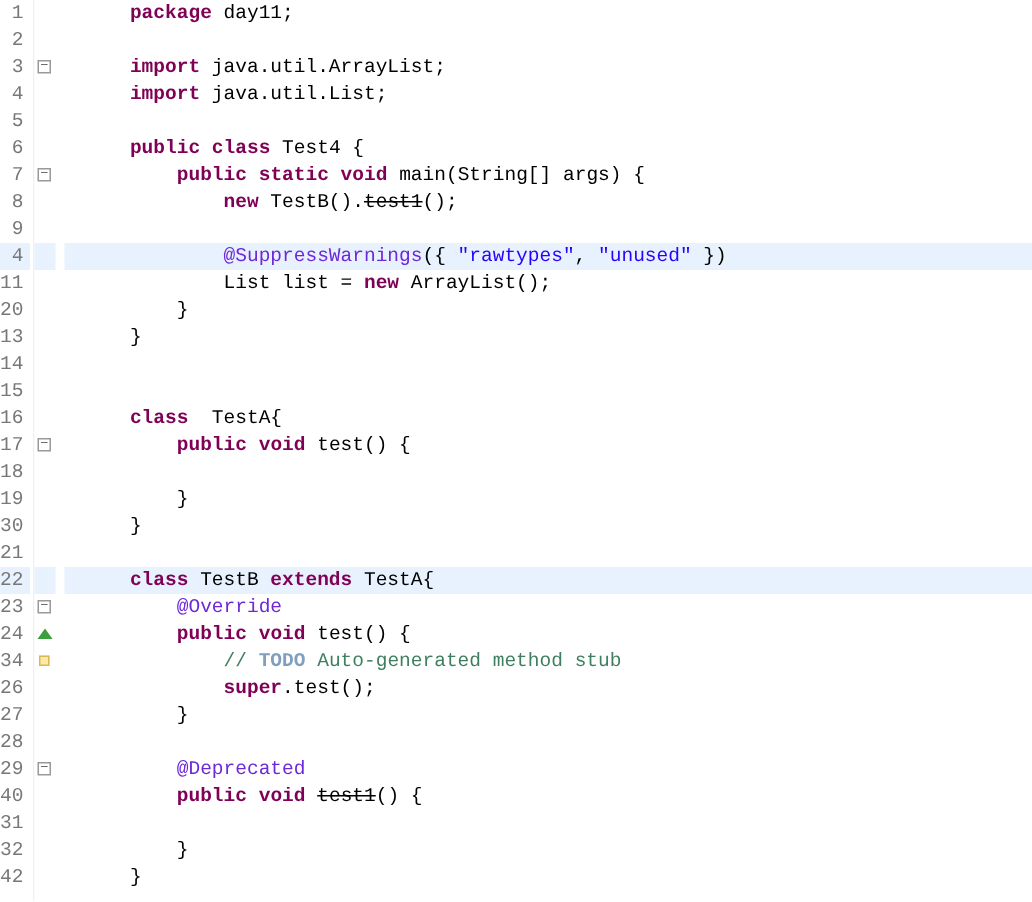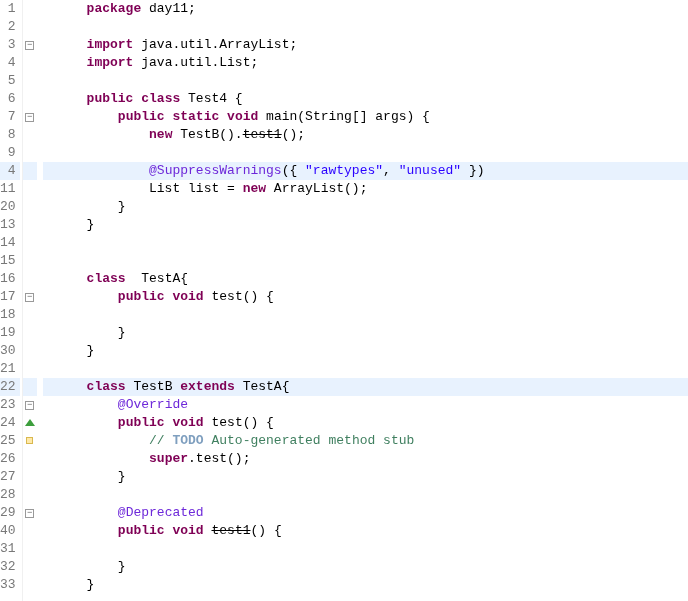--- a/index.html
+++ b/index.html
@@ -112,29 +112,29 @@
       <div class="ln">15</div>
       <div class="ln">16</div>
       <div class="ln">17</div>
       <div class="ln">18</div>
       <div class="ln">19</div>
       <div class="ln">30</div>
       <div class="ln">21</div>
       <div class="ln hl-line">22</div>
       <div class="ln">23</div>
       <div class="ln">24</div>
-      <div class="ln">25</div>
+      <div class="ln">34</div>
       <div class="ln">26</div>
       <div class="ln">27</div>
       <div class="ln">28</div>
       <div class="ln">29</div>
       <div class="ln">40</div>
       <div class="ln">31</div>
       <div class="ln">32</div>
-      <div class="ln">33</div>
+      <div class="ln">42</div>
     </div>
   <div class="fold-col" id="foldcol">
       <div class="fc"></div>
       <div class="fc"></div>
       <div class="fc"><span class="fold-mark">−</span></div>
       <div class="fc"></div>
       <div class="fc"></div>
       <div class="fc"></div>
       <div class="fc"><span class="fold-mark">−</span></div>
       <div class="fc"></div>

